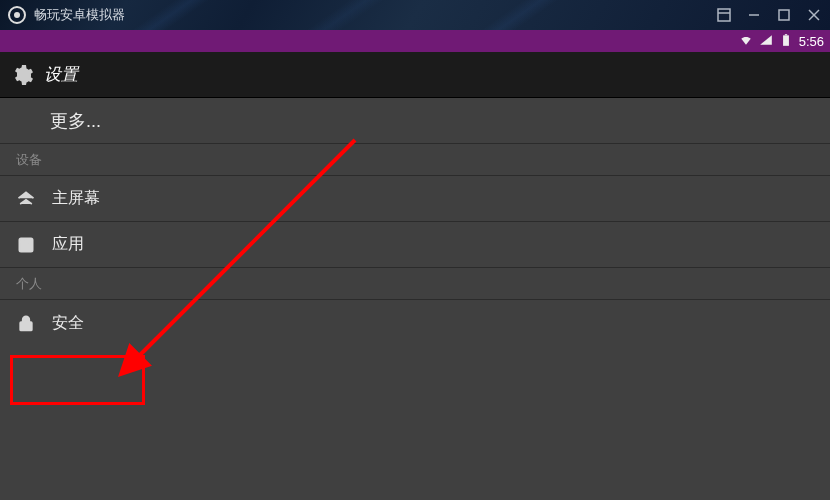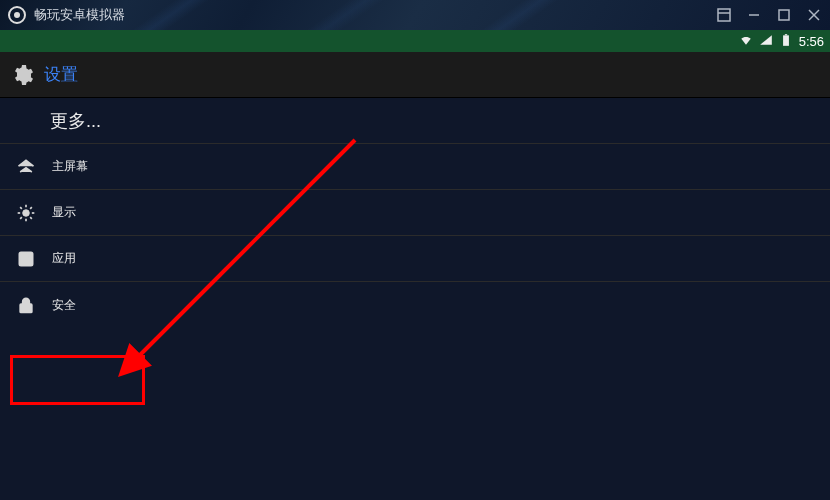--- a/index.html
+++ b/index.html
@@ -63,21 +63,21 @@
     display: flex;
     align-items: center;
     justify-content: center;
     color: #aeb6c2;
     cursor: pointer;
   }
   .win-btn svg { width: 14px; height: 14px; stroke: currentColor; fill: none; stroke-width: 1.5; }
 
   .statusbar {
     height: 22px;
-    background: #14532d;
+    background: #701a75;
     display: flex;
     align-items: center;
     justify-content: flex-end;
     padding: 0 6px;
     gap: 6px;
     font-size: 13px;
     color: #fff;
   }
   .statusbar svg { width: 14px; height: 14px; fill: #eee; }
 
@@ -89,36 +89,37 @@
     padding: 0 10px;
     gap: 10px;
     border-bottom: 1px solid #000;
   }
   .gear {
     width: 24px; height: 24px;
     fill: #ccc;
   }
   .header-title {
     font-size: 17px;
-    color: #3b82f6;
+    color: #ffffff;
+    font-style: italic;
   }
 
   .content {
     height: calc(500px - 30px - 22px - 46px);
-    background: #0f172a;
+    background: #404040;
     overflow: hidden;
   }
   .row {
     height: 46px;
     display: flex;
     align-items: center;
     padding: 0 16px;
     gap: 16px;
     border-bottom: 1px solid #2b2b2b;
-    font-size: 12px;
+    font-size: 16px;
     color: #eaeaea;
   }
   .row.more {
     padding-left: 50px;
     font-size: 18px;
   }
   .section {
     height: 32px;
     display: flex;
     align-items: center;
@@ -213,62 +214,50 @@
     <path d="M12 8a4 4 0 100 8 4 4 0 000-8zm9 4a7 7 0 00-.1-1.2l2.1-1.6-2-3.4-2.5 1a7 7 0 00-2-1.2L16 2h-4l-.5 2.6a7 7 0 00-2 1.2l-2.5-1-2 3.4 2.1 1.6A7 7 0 007 12c0 .4 0 .8.1 1.2L5 14.8l2 3.4 2.5-1c.6.5 1.3.9 2 1.2L12 22h4l.5-2.6c.7-.3 1.4-.7 2-1.2l2.5 1 2-3.4-2.1-1.6c.1-.4.1-.8.1-1.2z"></path>
   </svg>
   <div class="header-title">设置</div>
 </div>
 
 <div class="content">
   <div class="row more">
     <span>更多...</span>
   </div>
 
+  <div class="section">
+    <span>设备</span>
+  </div>
 
   <div class="row">
     <span class="ico">
       <svg viewBox="0 0 24 24" fill="none" stroke-width="2">
           <path d="M3 11l9-7 9 7"></path>
           <path d="M5 18l7-5 7 5"></path>
         </svg>
     </span>
     <span>主屏幕</span>
   </div>
 
 
-  <div class="row">
-    <span class="ico">
-      <svg viewBox="0 0 24 24">
-          <circle cx="12" cy="12" r="4"></circle>
-          <g stroke-width="2" fill="none">
-            <line x1="12" y1="2" x2="12" y2="5"></line>
-            <line x1="12" y1="19" x2="12" y2="22"></line>
-            <line x1="2" y1="12" x2="5" y2="12"></line>
-            <line x1="19" y1="12" x2="22" y2="12"></line>
-            <line x1="5" y1="5" x2="7" y2="7"></line>
-            <line x1="17" y1="17" x2="19" y2="19"></line>
-            <line x1="5" y1="19" x2="7" y2="17"></line>
-            <line x1="17" y1="7" x2="19" y2="5"></line>
-          </g>
-        </svg>
-    </span>
-    <span>显示</span>
-  </div>
 
 
   <div class="row">
     <span class="ico">
       <svg viewBox="0 0 24 24" fill="none" stroke-width="2">
           <rect x="4" y="4" width="16" height="16" rx="2"></rect>
           <path d="M4 9l6-4 6 4"></path>
         </svg>
     </span>
     <span>应用</span>
   </div>
 
+  <div class="section">
+    <span>个人</span>
+  </div>
 
 
   <div class="row" style="border-bottom:none;">
     <span class="ico">
       <svg viewBox="0 0 24 24" fill="none" stroke-width="2">
           <rect x="5" y="11" width="14" height="10" rx="1" fill="currentColor"></rect>
           <path d="M8 11V8a4 4 0 018 0v3"></path>
         </svg>
     </span>
     <span>安全</span>

